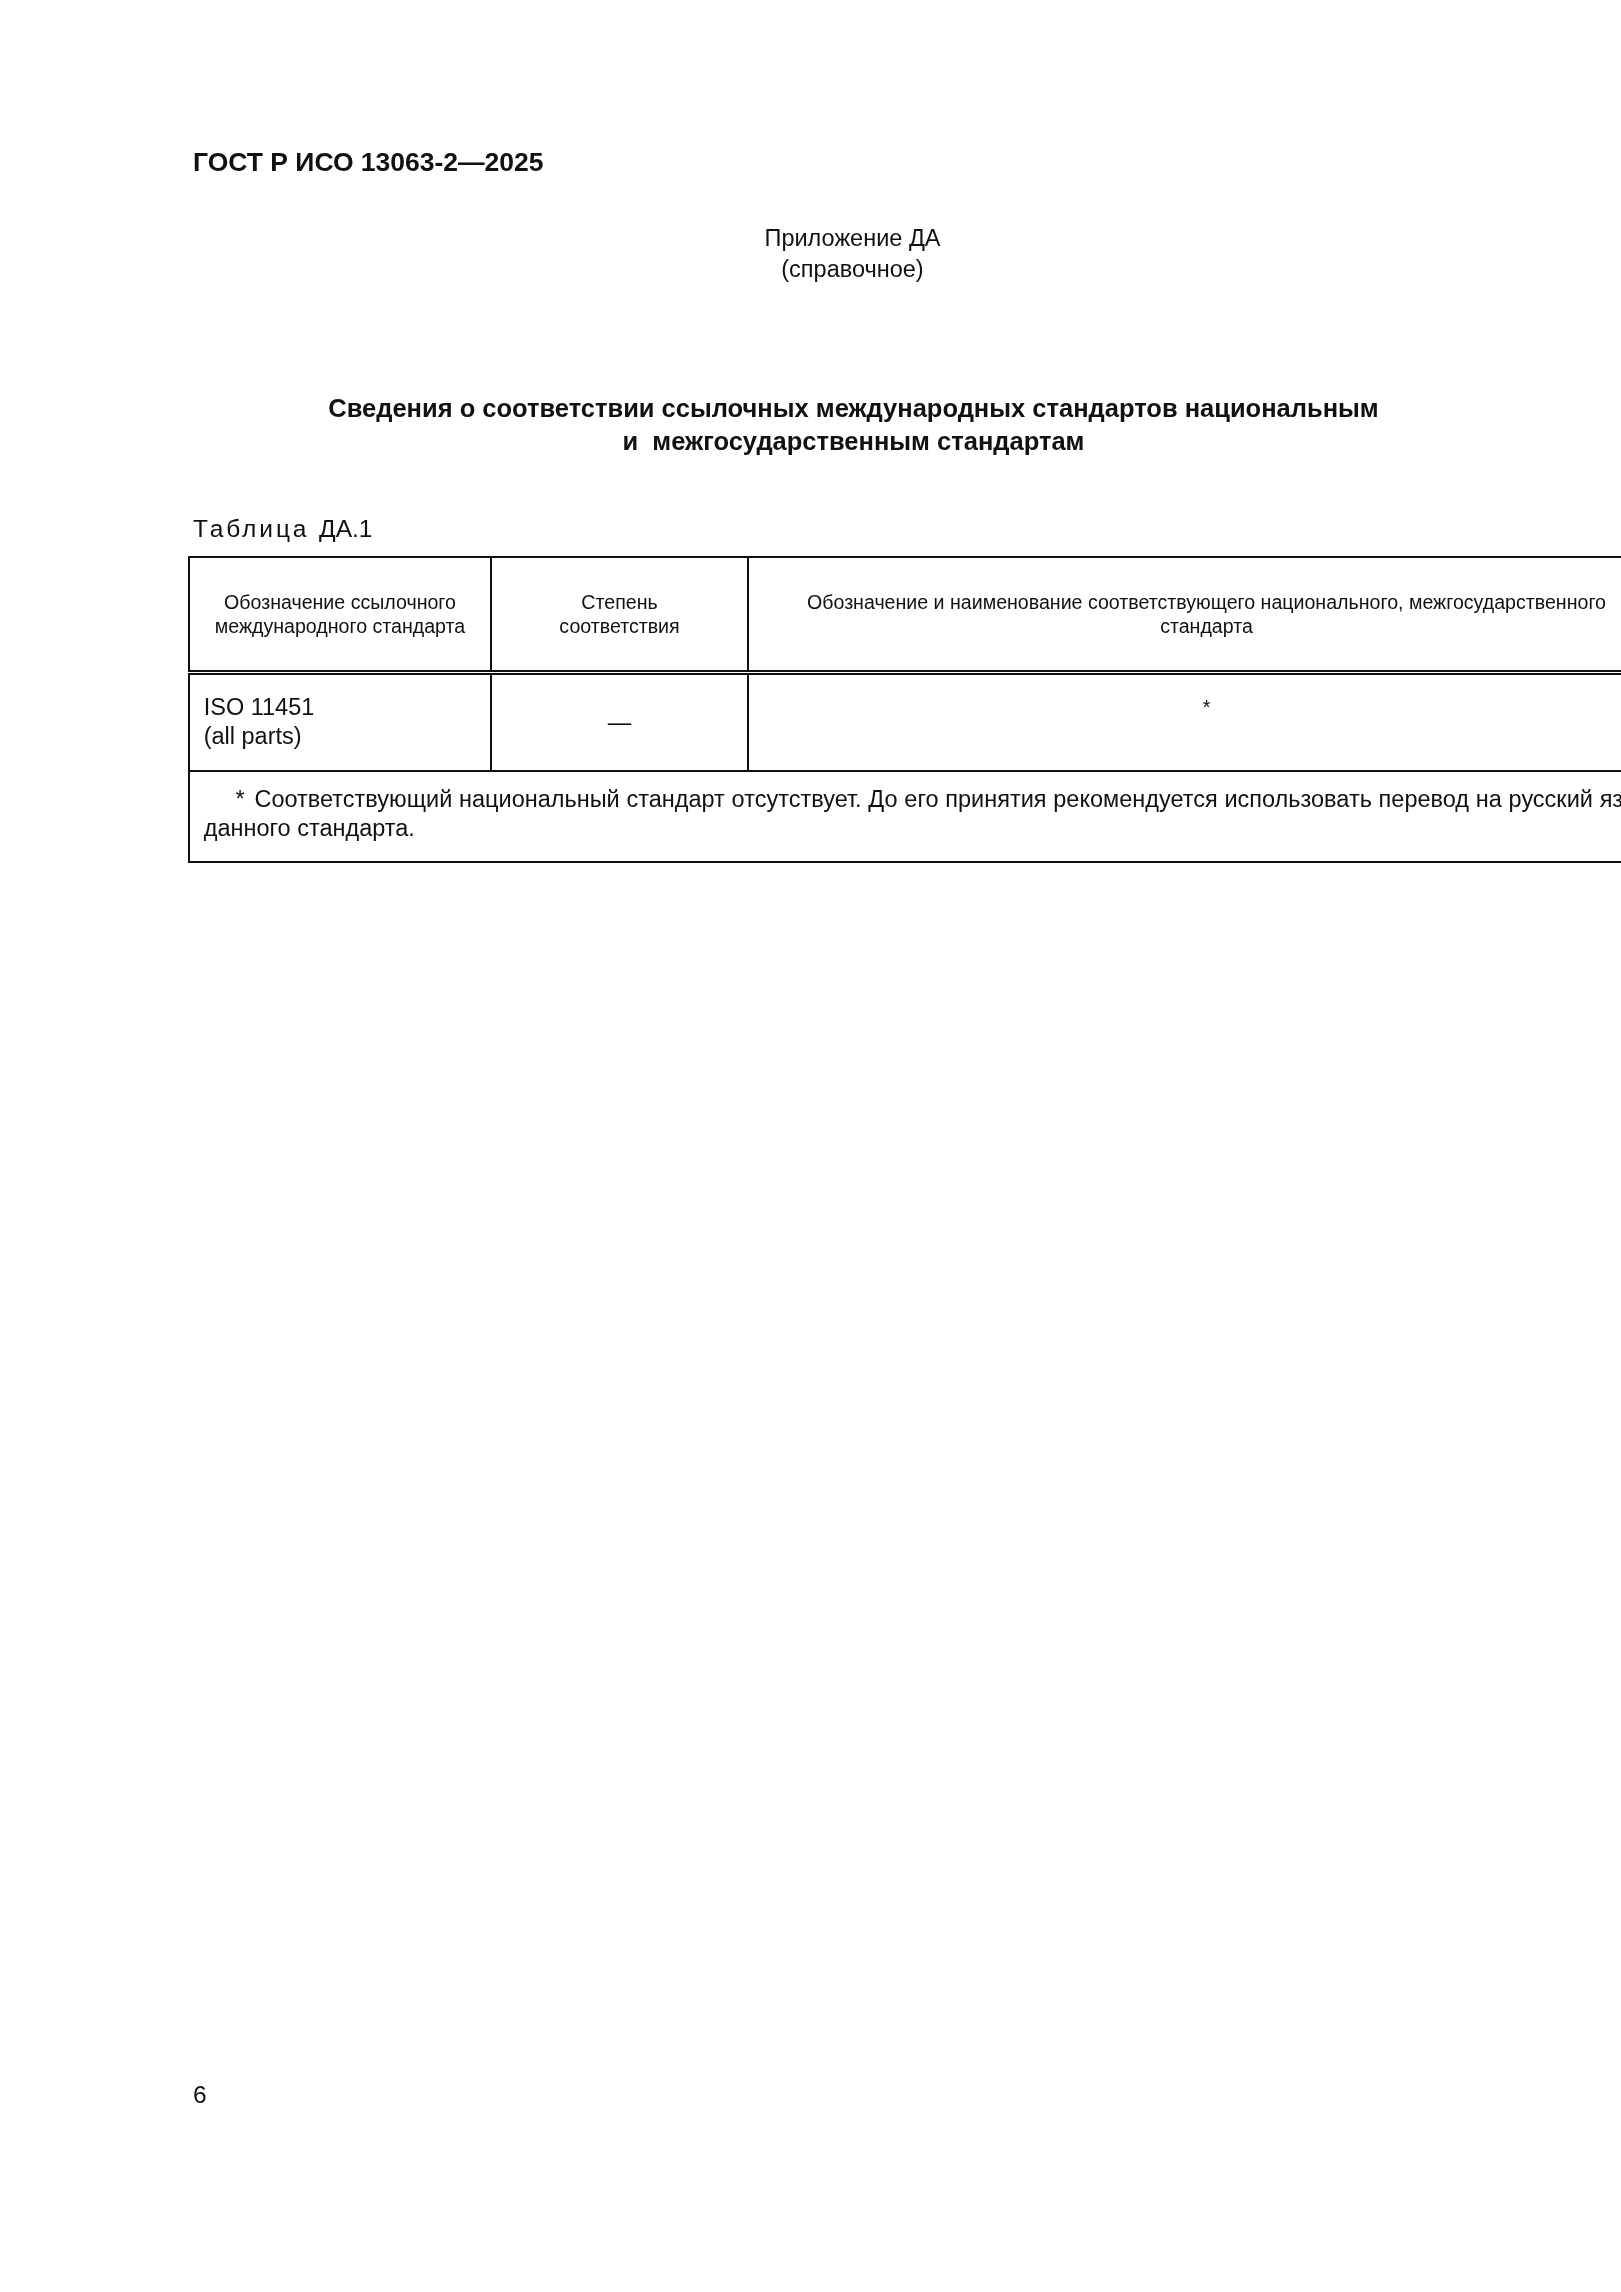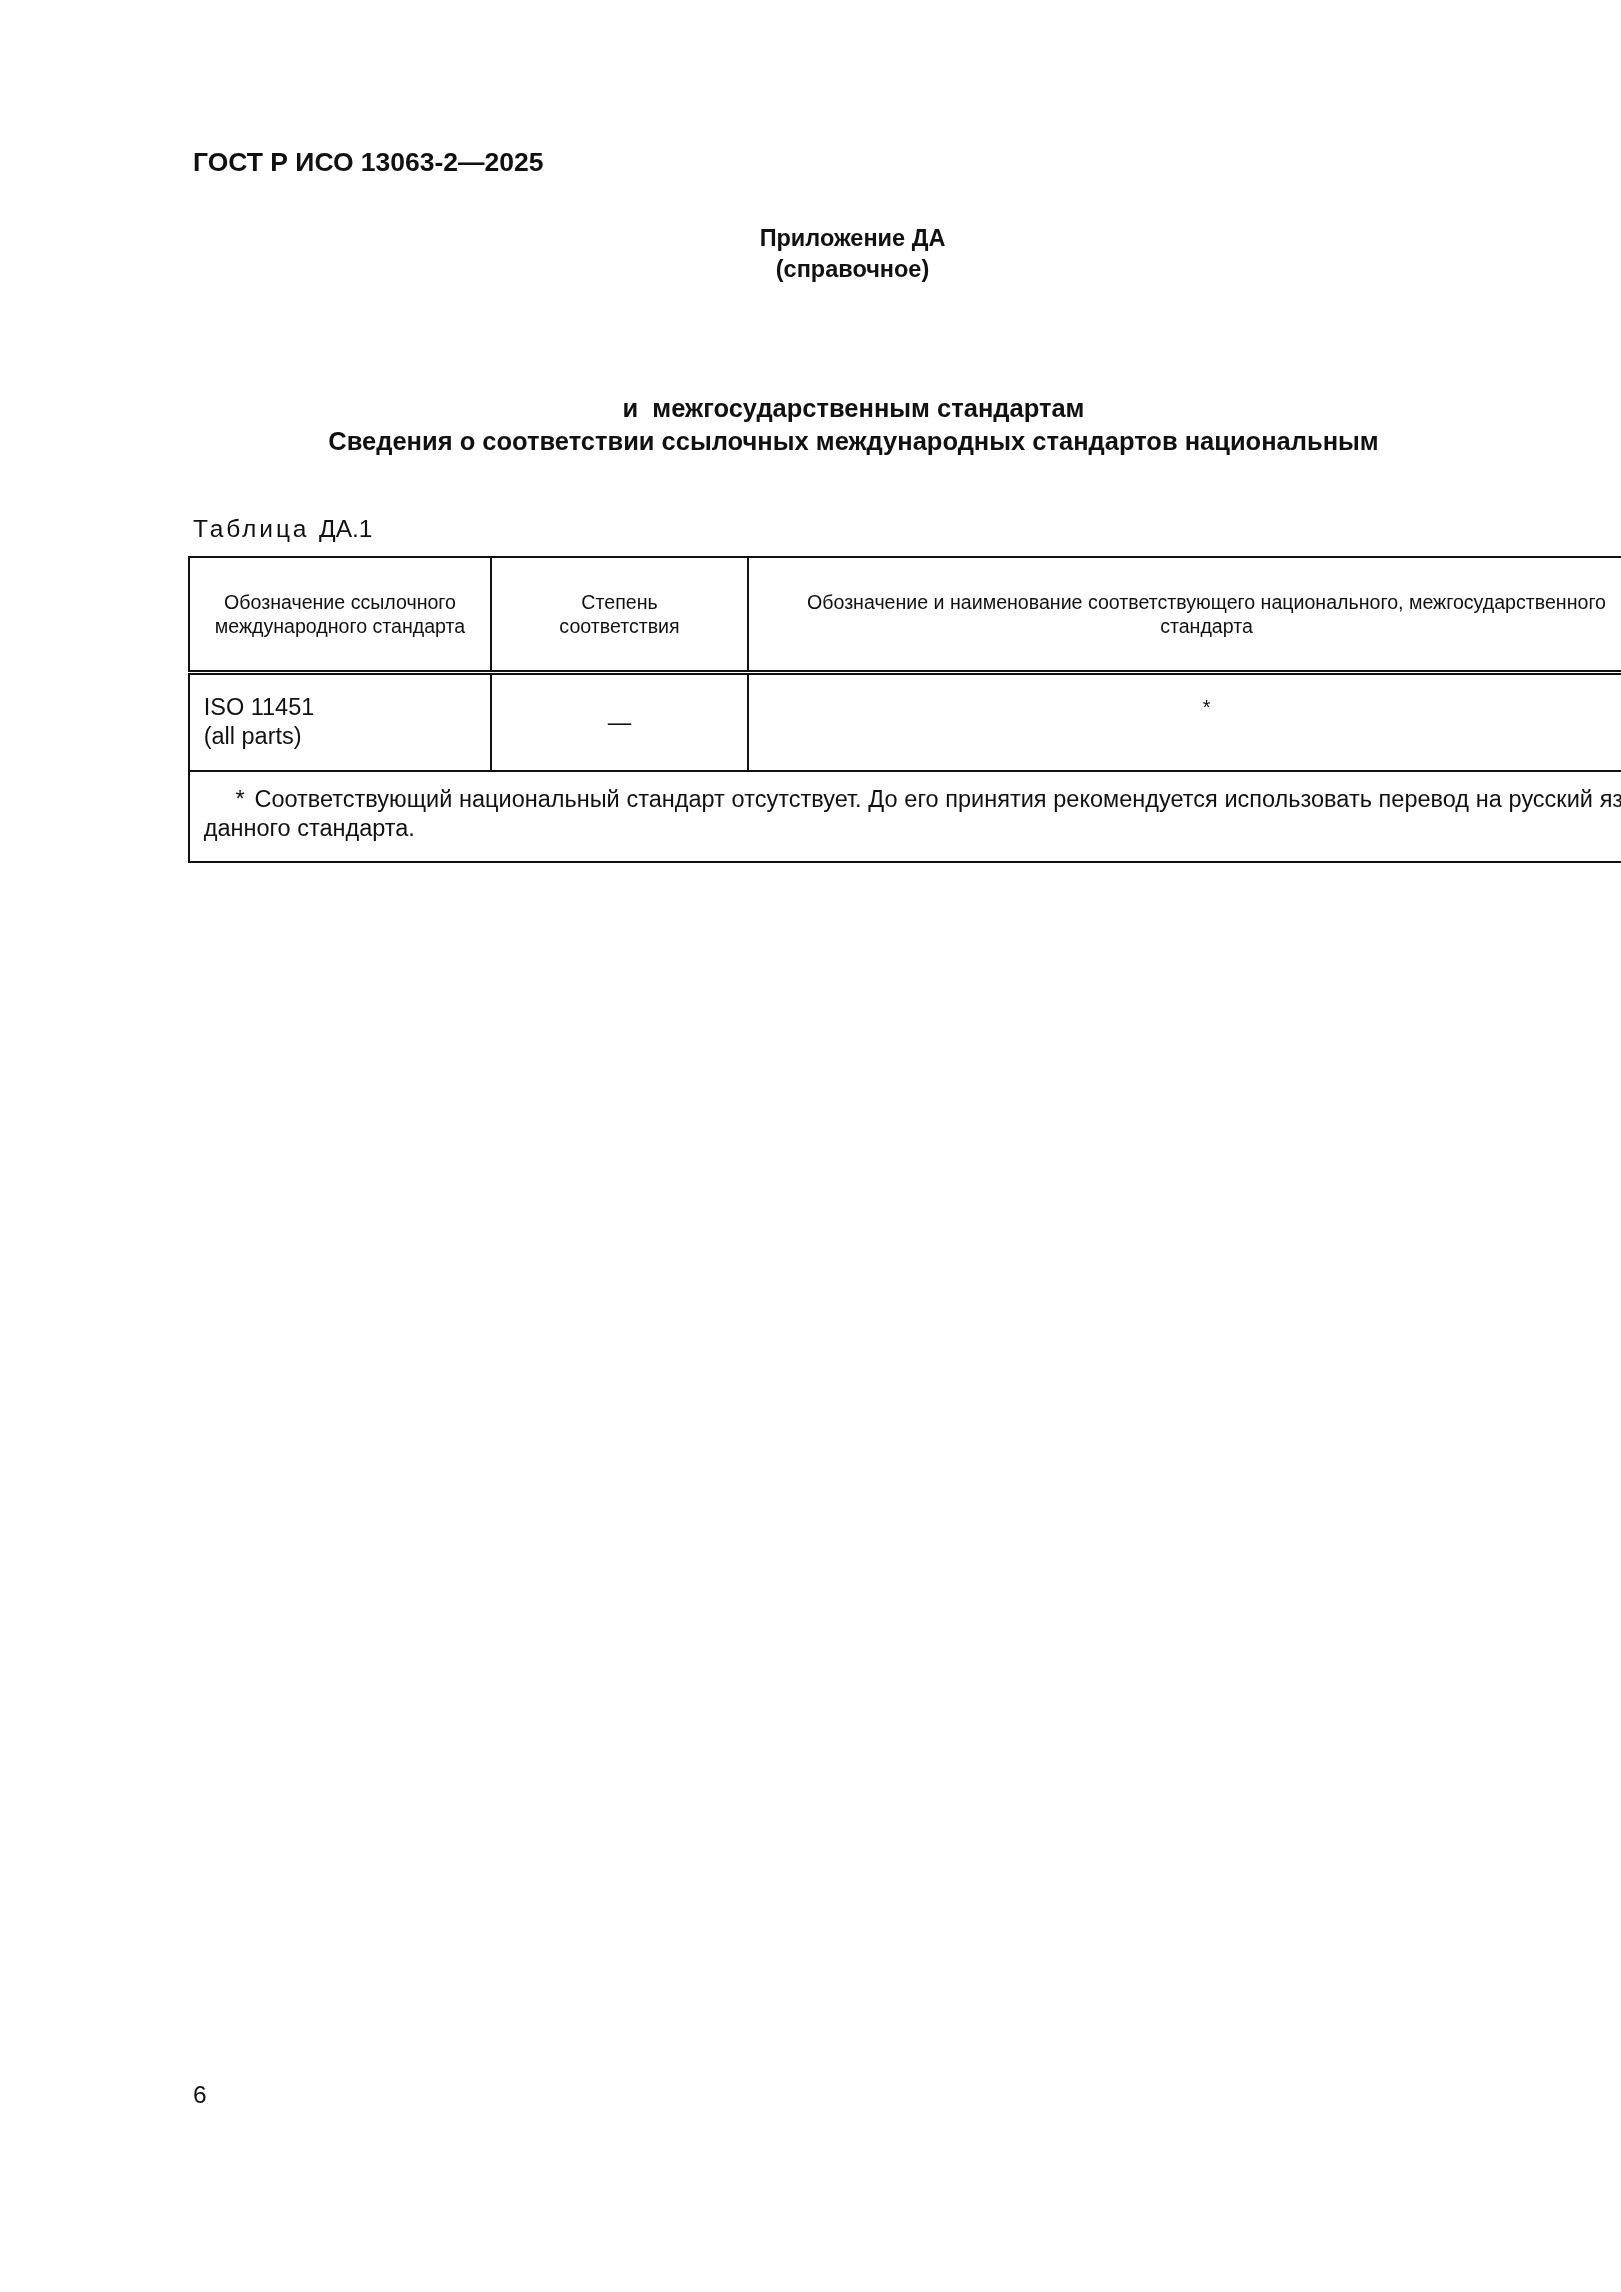--- a/index.html
+++ b/index.html
@@ -1,19 +1,19 @@
 <!DOCTYPE html>
 <html><head>
 <meta charset="utf-8">
 <style>
   html, body { margin:0; padding:0; background:#fff; }
   body { width:1621px; height:2293px; position:relative; font-family:"Liberation Sans", sans-serif; color:#111; overflow:hidden; }
   .abs { position:absolute; }
   #doc-id { left:193px; top:147px; font-size:26.5px; font-weight:bold; }
-  #appendix { left:686px; width:333px; top:223px; text-align:center; font-size:23.5px; font-weight:bold; line-height:31px; }
+  #appendix { left:686px; width:333px; top:223px; text-align:center; font-size:23.5px; font-weight:normal; line-height:31px; }
   #heading { left:188px; width:1331px; top:392px; text-align:center; font-size:25.5px; font-weight:bold; line-height:33px; }
   #table-caption { left:193px; top:515px; font-size:24.5px; letter-spacing:2.9px; }
   #table-caption .num { letter-spacing:0; }
   table { position:absolute; left:188px; top:556px; width:1478px; border-collapse:collapse; border:2.9px solid #111; }
   th, td { border:2px solid #111; font-weight:normal; }
   th { height:112px; font-size:19.6px; line-height:24.5px; text-align:center; vertical-align:middle; padding:0 11.8px; }
   tr.hdr th { border-bottom:5.9px double #111; }
   td { height:76px; font-size:23.5px; line-height:29px; vertical-align:middle; }
   td.c1 { text-align:left; padding-left:13.7px;margin-top:34px; }
   td.c2, td.c3 { text-align:center; }
@@ -25,22 +25,22 @@
 <body>
 
 <div class="abs" id="doc-id">ГОСТ Р ИСО 13063-2—2025</div>
 
 <div class="abs" id="appendix">
   <div>Приложение ДА</div>
   <div>(справочное)</div>
 </div>
 
 <div class="abs" id="heading">
+  <div>Сведения о соответствии ссылочных международных стандартов национальным</div>
   <div style="white-space:pre">и  межгосударственным стандартам</div>
-  <div>Сведения о соответствии ссылочных международных стандартов национальным</div>
 </div>
 
 <div class="abs" id="table-caption">
   <span>Таблица</span>
   <span class="num">ДА.1</span>
 </div>
 
 <table>
   <colgroup>
       <col style="width:302px">

